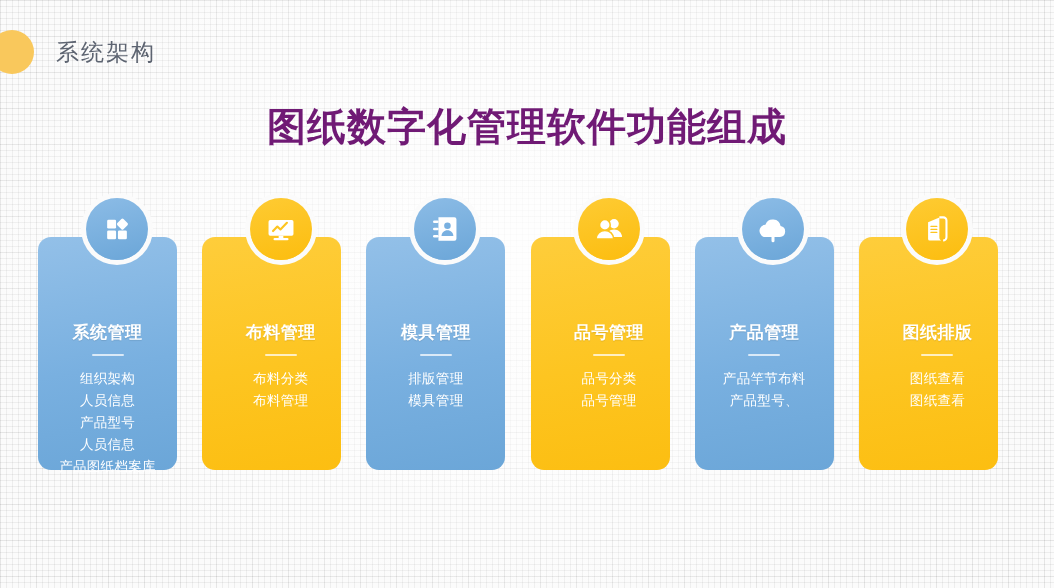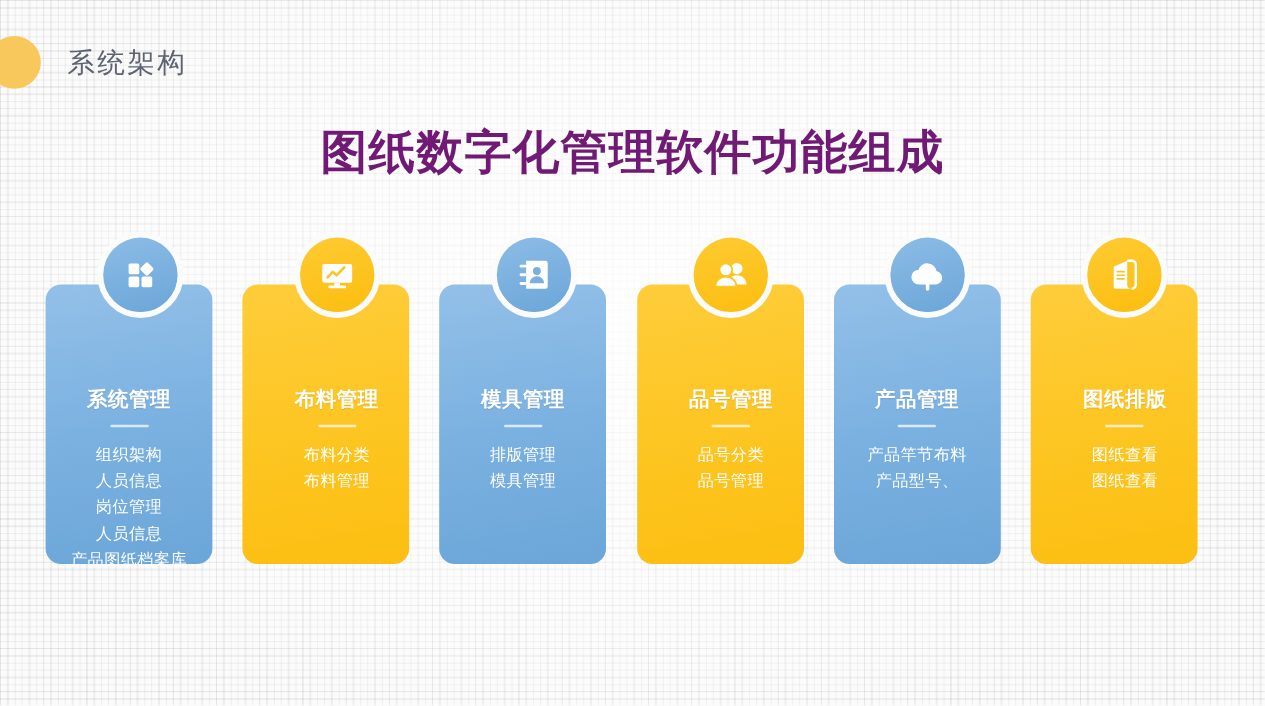--- a/index.html
+++ b/index.html
@@ -189,21 +189,21 @@
 <div class="main-title">图纸数字化管理软件功能组成</div>
 
 <div class="cards-row">
     <div class="card-wrap theme-blue">
       <div class="card-body">
         <div class="card-title">系统管理</div>
         <div class="card-divider"></div>
         <div class="card-items">
           <div class="card-item">组织架构</div>
           <div class="card-item">人员信息</div>
-          <div class="card-item">岗位管理</div>
+          <div class="card-item">产品型号</div>
           <div class="card-item">人员信息</div>
           <div class="card-item">产品图纸档案库</div>
         </div>
       </div>
       <div class="icon-circle">
         <svg width="30" height="30" viewBox="0 0 32 32" fill="#ffffff">
           <rect x="5.5" y="6" width="9.5" height="9.5" rx="1.4"></rect>
           <rect x="5.5" y="17.5" width="9.5" height="9.5" rx="1.4"></rect>
           <rect x="17" y="17.5" width="9.5" height="9.5" rx="1.4"></rect>
           <rect x="17.2" y="6.2" width="9.2" height="9.2" rx="1.6" transform="rotate(45 21.8 10.8)"></rect>

